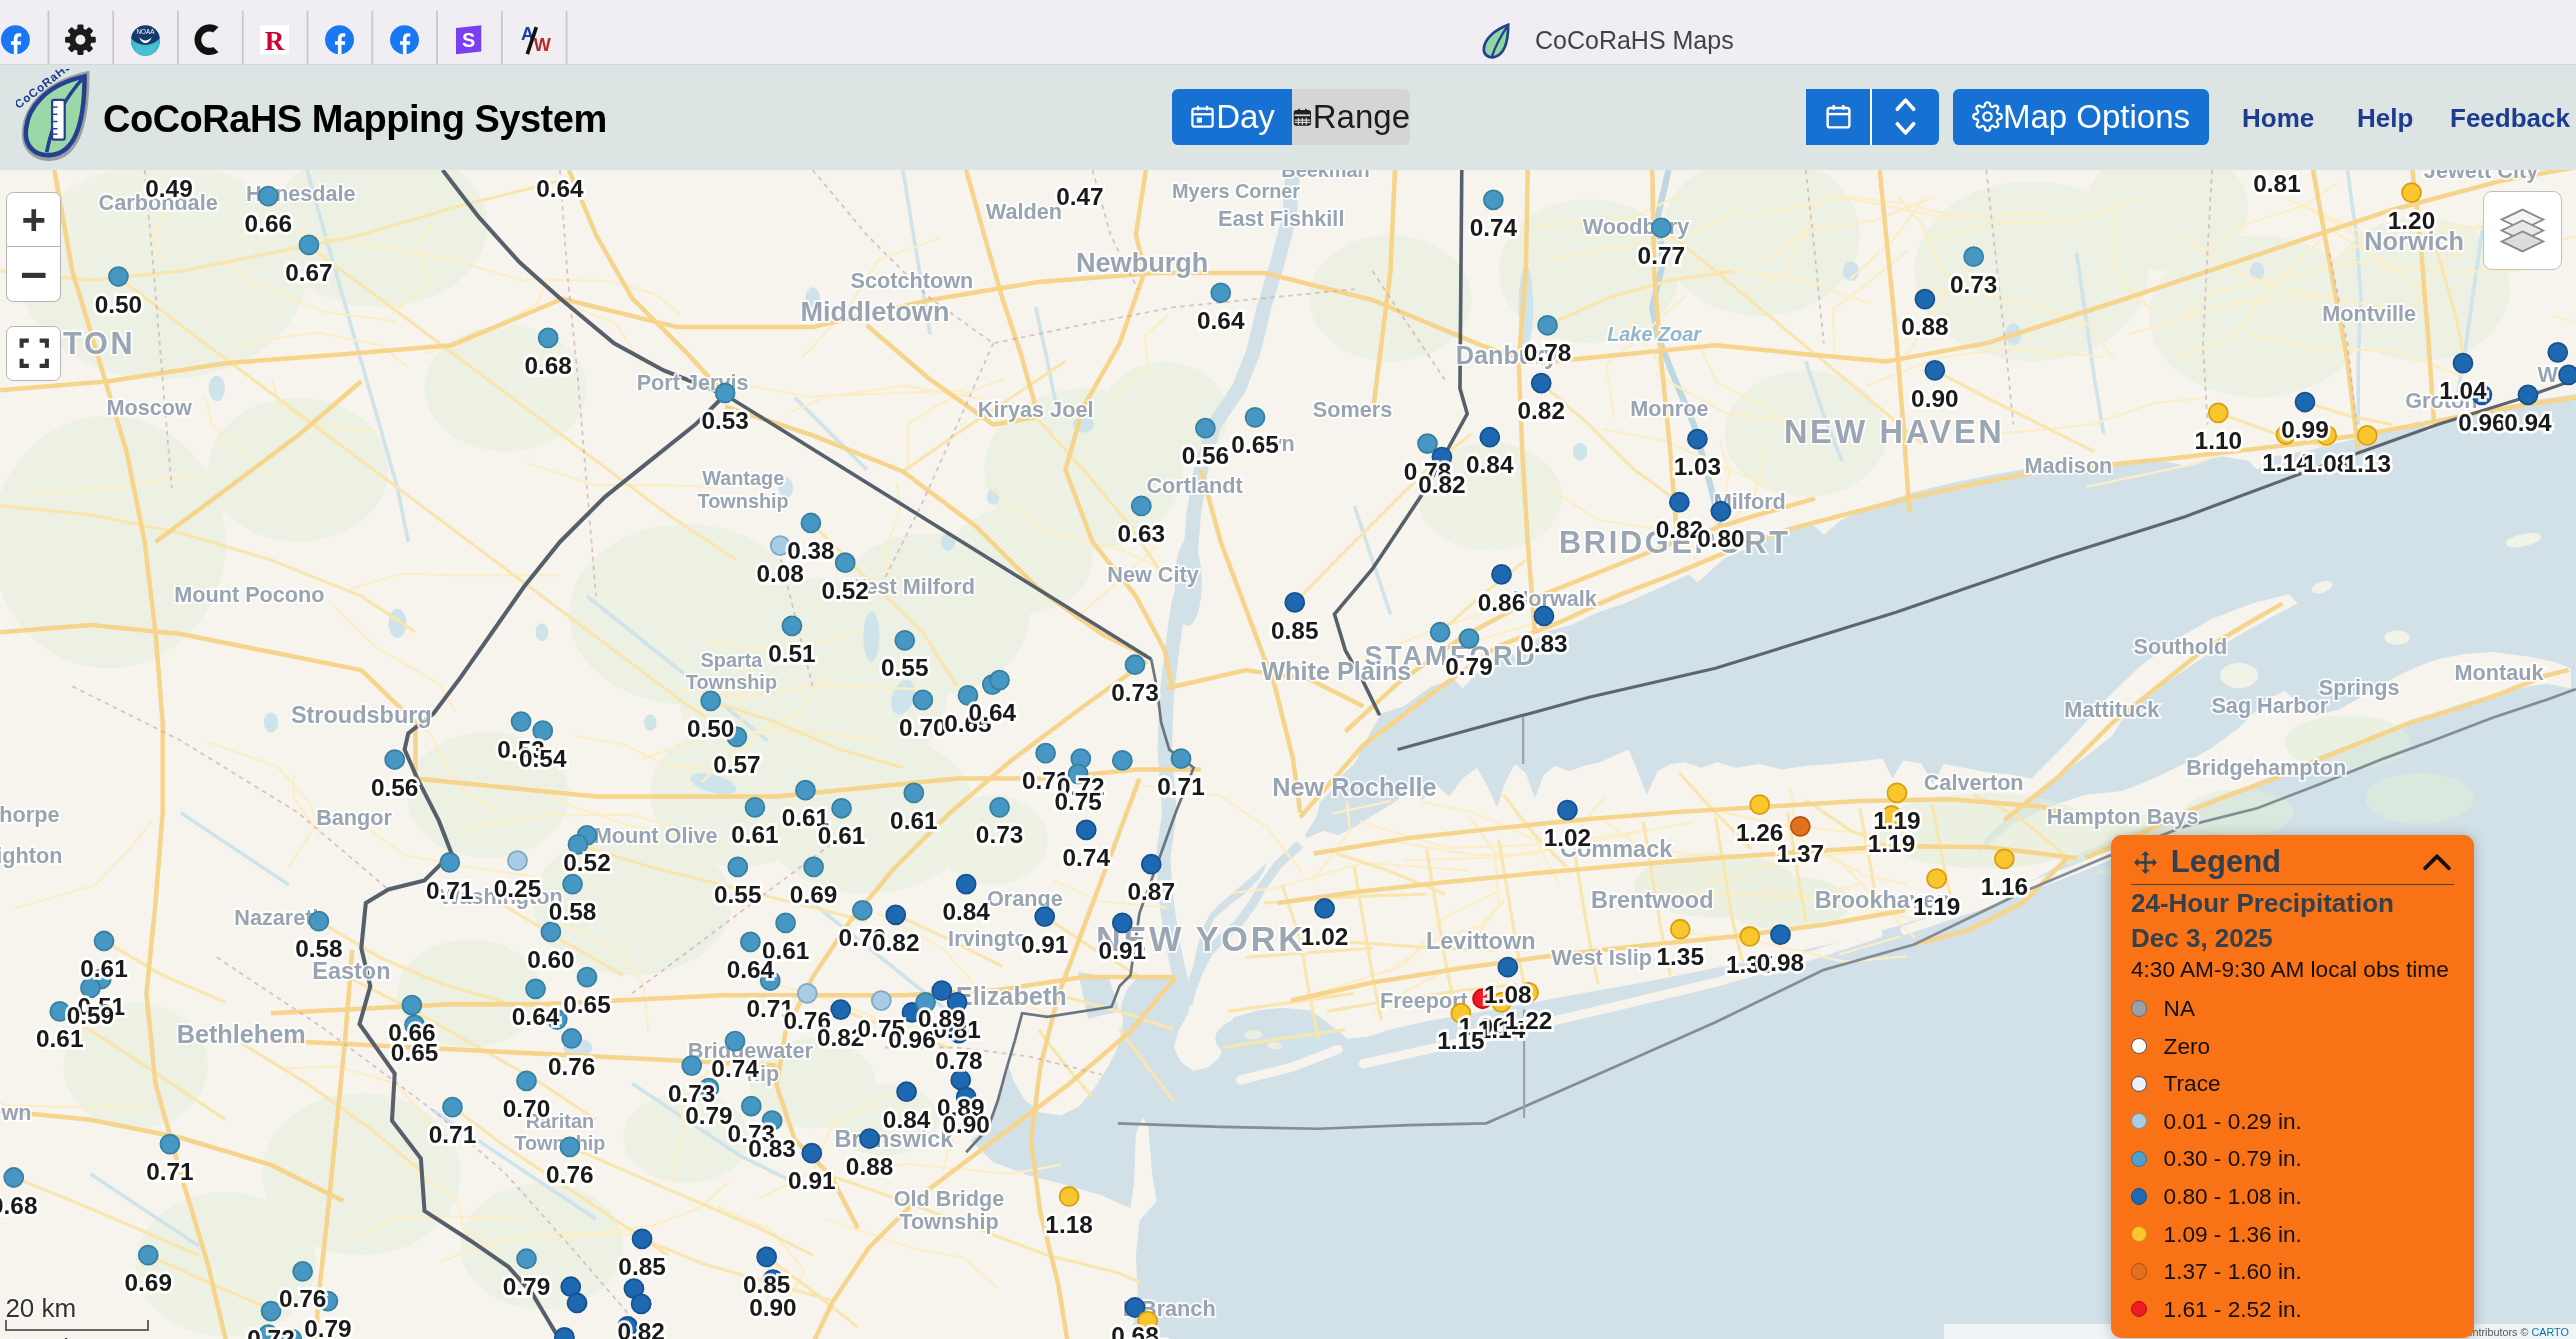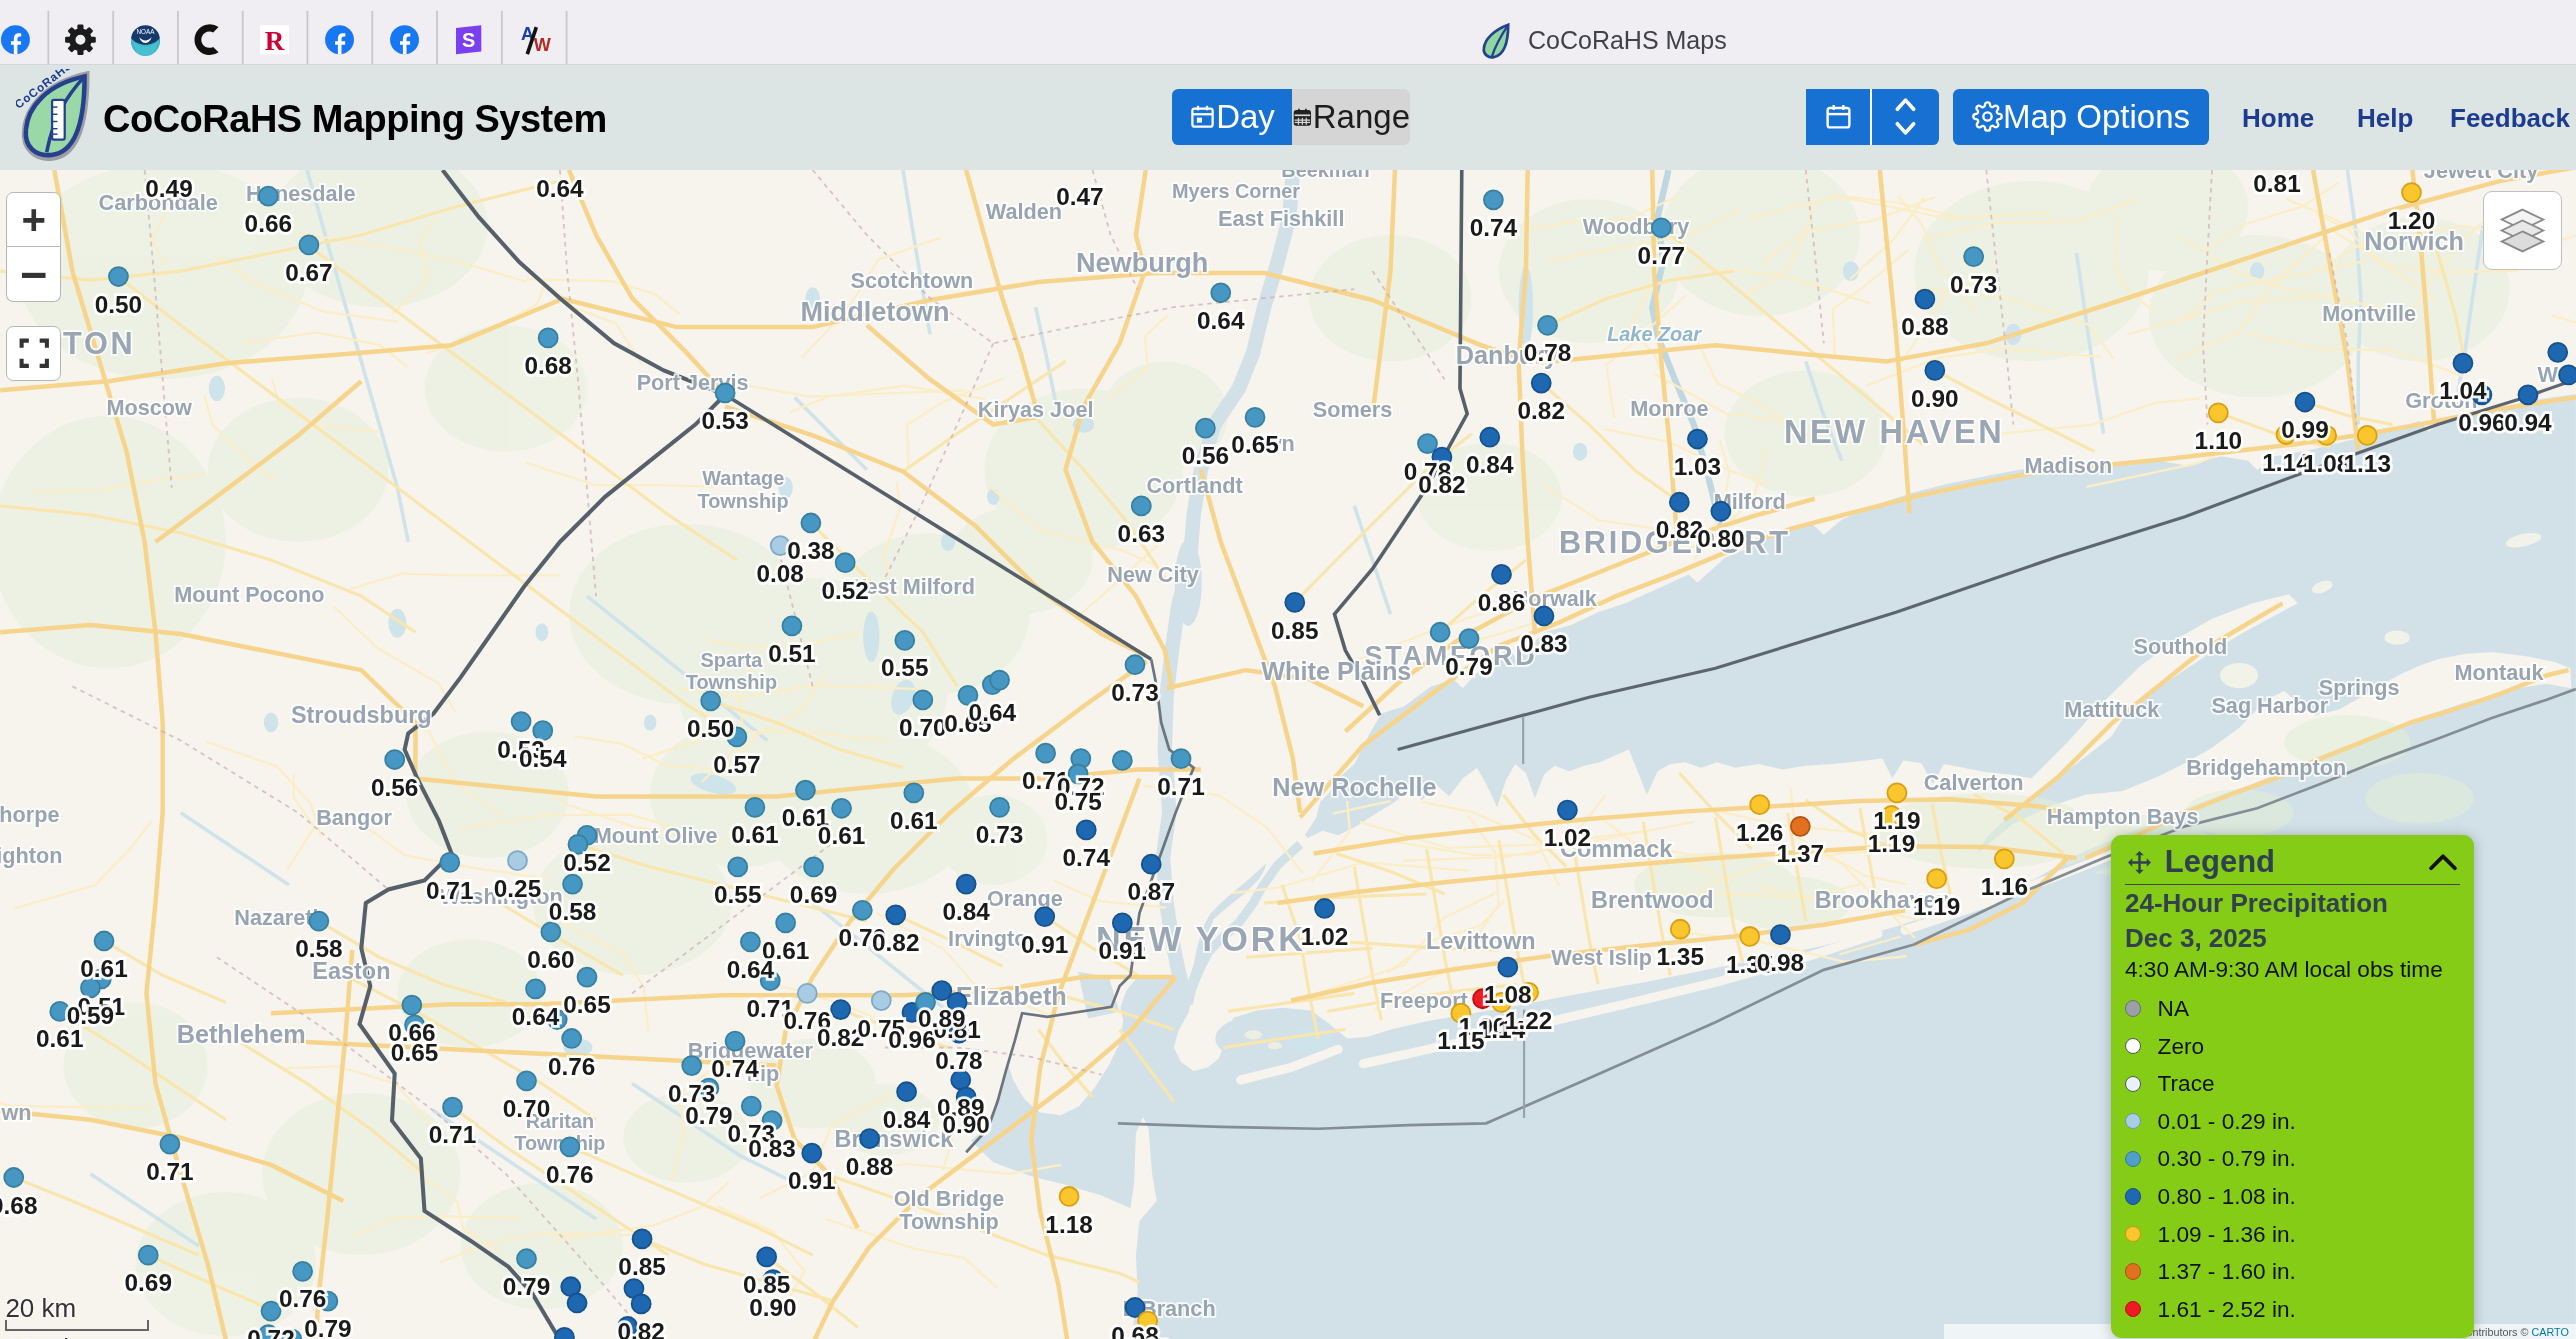--- a/index.html
+++ b/index.html
@@ -1,17 +1,17 @@
 <!DOCTYPE html>
 <html style="font-size:14.4px"><head><meta charset="utf-8"><style>
 *{margin:0;padding:0;box-sizing:border-box}
 html,body{width:2576px;height:1340px;overflow:hidden;font-family:"Liberation Sans",sans-serif}
 #page{position:relative;width:2576px;height:1340px;background:#f7f4ee}
 #topbar{position:absolute;left:0;top:0;width:100%;height:65px;background:#f1eef3;border-bottom:1.8px solid #d8d5da}
-#tabtitle{position:absolute;left:1481px;top:22.6px;display:flex;align-items:center;gap:16px;color:#3f4349;font-size:25px}
+#tabtitle{position:absolute;left:1481px;top:22.6px;display:flex;align-items:center;gap:23px;color:#3f4349;font-size:25px}
 #header{position:absolute;left:0;top:65px;width:100%;height:105px;background:#dce5e4}
 #logo{position:absolute;left:16.3px;top:3.6px}
 #title{position:absolute;left:103px;top:32.5px;font-size:38px;font-weight:bold;color:#000000;letter-spacing:-0.5px}
 .btn{position:absolute;top:23.5px;height:56px;display:flex;align-items:center;justify-content:center;font-size:33px;border-radius:6.3px;color:#fff;background:#1771d2}
 #bDay{left:1172px;width:120px;border-radius:6.3px 0 0 6.3px}
 #bRange{left:1292px;width:118px;background:#d5d5d5;color:#1c1c1c;border-radius:0 6.3px 6.3px 0}
 #dateIn{position:absolute;left:1462px;top:23.5px;width:344px;height:56px;background:#fff;border:1.8px solid #8f8f8f;border-right:none;border-radius:6.3px 0 0 6.3px;font-size:34px;color:#111;display:flex;align-items:center;padding-left:16.3px;letter-spacing:0.9px}
 #bCal{left:1806px;width:64px;border-radius:0}
 #bSpin{left:1872px;width:67px;border-radius:0 6.3px 6.3px 0}
 #spinsep{position:absolute;left:1870px;top:23.5px;width:1.8px;height:56px;background:#fff}
@@ -23,21 +23,21 @@
 .plw{fill:#8fb6cc;font-style:italic}
 .dl{fill:#1a1a1a;font-family:"Liberation Sans",sans-serif;font-weight:bold;font-size:27px;text-anchor:middle;paint-order:stroke;stroke:#ffffff;stroke-width:6px;stroke-opacity:0.92}
 .ctl{position:absolute;background:#fff;border:1.8px solid #b5b5b5;border-radius:7.2px;color:#333;display:flex;align-items:center;justify-content:center}
 #zin{left:6.3px;top:192px;width:55px;height:55px;border-radius:7.2px 7.2px 0 0;font-size:42px;font-weight:bold}
 #zout{left:6.3px;top:247px;width:55px;height:55px;border-radius:0 0 7.2px 7.2px;font-size:47px;font-weight:bold;border-top:none}
 #fs{left:6.3px;top:326px;width:55px;height:55px}
 #layers{left:2483px;top:191px;width:79px;height:79px;border-radius:9px;border:1.8px solid #c0c0c0}
 #scalekm{position:absolute;left:5.4px;top:1293px;font-size:26px;color:#333;text-shadow:0 0 3.6px #fff,0 0 3.6px #fff}
 #scalemi{position:absolute;left:5.4px;top:1333px;font-size:26px;color:#333;text-shadow:0 0 3.6px #fff,0 0 3.6px #fff}
 #sbar{position:absolute;left:5.4px;top:1320px;width:144px;height:10.8px;border:2.7px solid #666;border-top:none;border-right-width:2.7px}
-#legend{position:absolute;left:2111px;top:835px;width:363px;height:503px;background:#84cc16;border-radius:10.8px;box-shadow:0 1.8px 12.6px rgba(0,0,0,0.25);padding:9px 14px;overflow:hidden}
+#legend{position:absolute;left:2111px;top:835px;width:363px;height:503px;background:#f97316;border-radius:10.8px;box-shadow:0 1.8px 12.6px rgba(0,0,0,0.25);padding:9px 20px;overflow:hidden}
 #lhead{display:flex;align-items:center;gap:10.8px;color:#2f4050;font-size:31px;font-weight:bold;padding-bottom:3.6px;border-bottom:1.8px solid #444}
 #lhead .sp{flex:1}
 #lsub1{font-size:26px;font-weight:bold;color:#33414e;margin-top:3.6px}
 #lsub2{font-size:26px;font-weight:bold;color:#33414e;margin-top:3.6px}
 #lsub3{font-size:22.6px;color:#111;margin-top:3.6px;white-space:nowrap}
 .li{display:flex;align-items:center;gap:16.3px;font-size:22.6px;line-height:25px;font-weight:normal;color:#111;margin-top:12.6px}
 .li:first-of-type{margin-top:5.4px}
 .lc{width:16.3px;height:16.3px;border-radius:50%;border:1.8px solid #555;flex:0 0 auto}
 </style></head><body>
 <div id="page">

